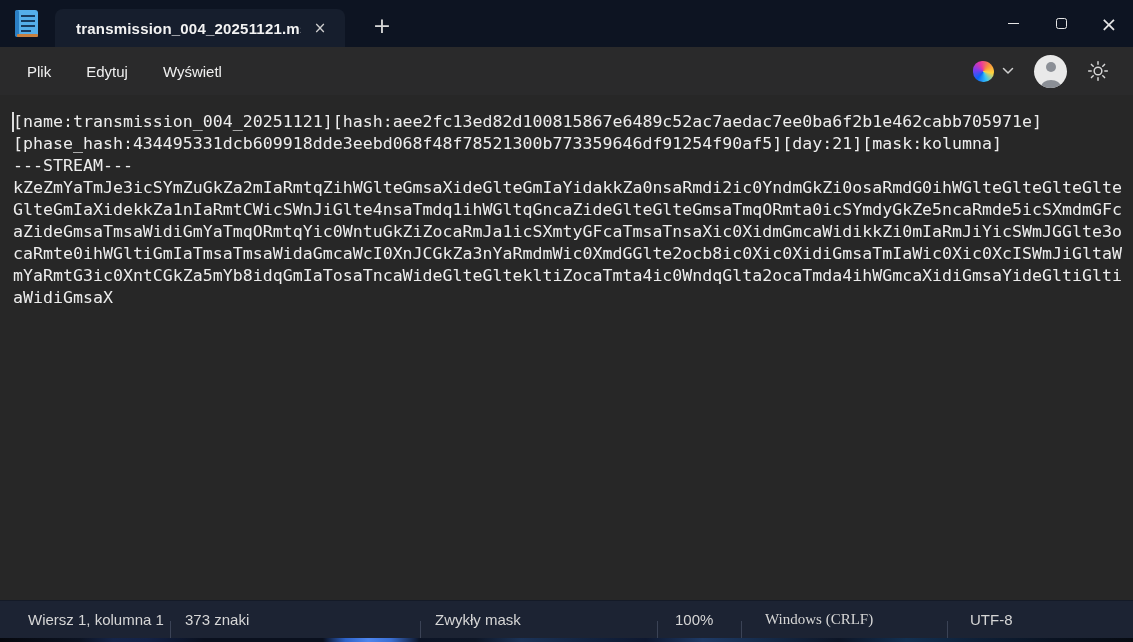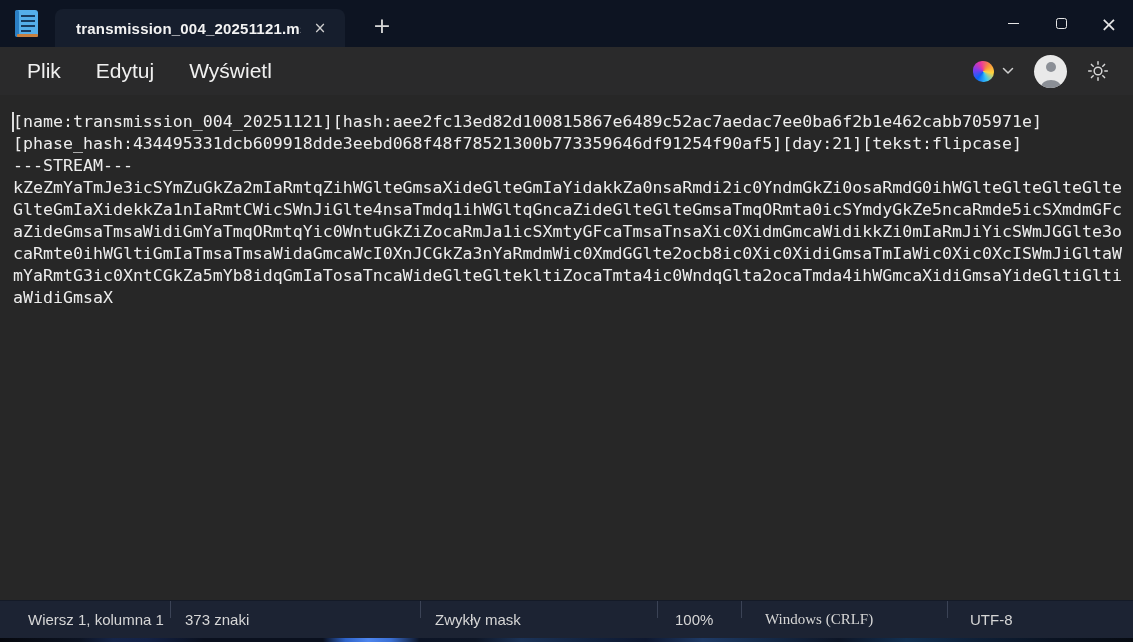--- a/index.html
+++ b/index.html
@@ -42,21 +42,21 @@
   .min-glyph { display:block; width:11px; height:1.5px; background:#e6e6e6; }
   .max-glyph { display:block; width:11px; height:11px; border:1.3px solid #e6e6e6; border-radius:2.5px; }
   .close-glyph { color:#e6e6e6; font-size:20px; line-height:20px; font-family:"DejaVu Sans",sans-serif; }
 
   
   .menubar {
     position:absolute; left:0; top:47px; width:1133px; height:48px;
     background:#2a2a2b; display:flex; align-items:center; padding-left:14px;
   }
   .menu-item {
-    color:#f0f0f0; font-size:21px; padding:7px 13px; margin-right:9px;
+    color:#f0f0f0; font-size:15px; padding:7px 13px; margin-right:9px;
     border-radius:5px; white-space:nowrap;
   }
   .menubar-right {
     position:absolute; right:0; top:47px; height:48px; display:flex;
     align-items:center; gap:14px; padding-right:18px;
   }
   .copilot-wrap { display:flex; align-items:center; gap:8px; padding:4px 6px; border-radius:5px; }
   .copilot-logo {
     width:21px; height:21px; border-radius:45% 55% 50% 50%;
     background:conic-gradient(from 220deg,#0b63f6,#7a3df0,#e935a1,#f78f3d,#ffd43d,#39c6f4,#0b63f6);
@@ -85,21 +85,21 @@
     font-size:16.6px; line-height:22px; color:#ededed; white-space:pre;
   }
   .caret {
     position:absolute; left:12px; top:17px; width:1.5px; height:20px; background:#dcdcdc;
   }
 
   
   .statusbar {
     position:absolute; left:0; top:600px; width:1133px; height:38px;
     background:#1c2333; border-top:1px solid #141a27;
-    display:flex; align-items:flex-start; font-size:15px; color:#d6d6d6;
+    display:flex; align-items:flex-end; font-size:15px; color:#d6d6d6;
   }
   .status-cell { height:100%; display:flex; align-items:center; white-space:nowrap; }
   .status-divider { width:1px; height:17px; background:#3b4356; }
   .sc1 { width:170px; padding-left:28px; }
   .sc2 { width:249px; padding-left:14px; }
   .sc3 { width:236px; padding-left:14px; }
   .sc4 { width:83px;  padding-left:17px; }
   .sc5 { width:205px; padding-left:23px;font-family:Liberation Serif, serif; }
   .sc6 { flex:1;      padding-left:22px; }
 
@@ -179,21 +179,21 @@
           <line x1="17.2" y1="6.8" x2="19.2" y2="4.8"></line>
         </g>
       </svg>
     </div>
   </div>
 
   <div class="editor">
     <div class="caret"></div>
     <div>
         <div class="line">[name:transmission_004_20251121][hash:aee2fc13ed82d100815867e6489c52ac7aedac7ee0ba6f2b1e462cabb705971e]</div>
-        <div class="line">[phase_hash:434495331dcb609918dde3eebd068f48f78521300b773359646df91254f90af5][day:21][tekst:flipcase]</div>
+        <div class="line">[phase_hash:434495331dcb609918dde3eebd068f48f78521300b773359646df91254f90af5][day:21][mask:kolumna]</div>
         <div class="line">---STREAM---</div>
         <div class="line">kZeZmYaTmJe3icSYmZuGkZa2mIaRmtqZihWGlteGmsaXideGlteGmIaYidakkZa0nsaRmdi2ic0YndmGkZi0osaRmdG0ihWGlteGlteGlteGlte</div>
         <div class="line">GlteGmIaXidekkZa1nIaRmtCWicSWnJiGlte4nsaTmdq1ihWGltqGncaZideGlteGlteGmsaTmqORmta0icSYmdyGkZe5ncaRmde5icSXmdmGFc</div>
         <div class="line">aZideGmsaTmsaWidiGmYaTmqORmtqYic0WntuGkZiZocaRmJa1icSXmtyGFcaTmsaTnsaXic0XidmGmcaWidikkZi0mIaRmJiYicSWmJGGlte3o</div>
         <div class="line">caRmte0ihWGltiGmIaTmsaTmsaWidaGmcaWcI0XnJCGkZa3nYaRmdmWic0XmdGGlte2ocb8ic0Xic0XidiGmsaTmIaWic0Xic0XcISWmJiGltaW</div>
         <div class="line">mYaRmtG3ic0XntCGkZa5mYb8idqGmIaTosaTncaWideGlteGltekltiZocaTmta4ic0WndqGlta2ocaTmda4ihWGmcaXidiGmsaYideGltiGlti</div>
         <div class="line">aWidiGmsaX</div>
       </div>
   </div>
 

